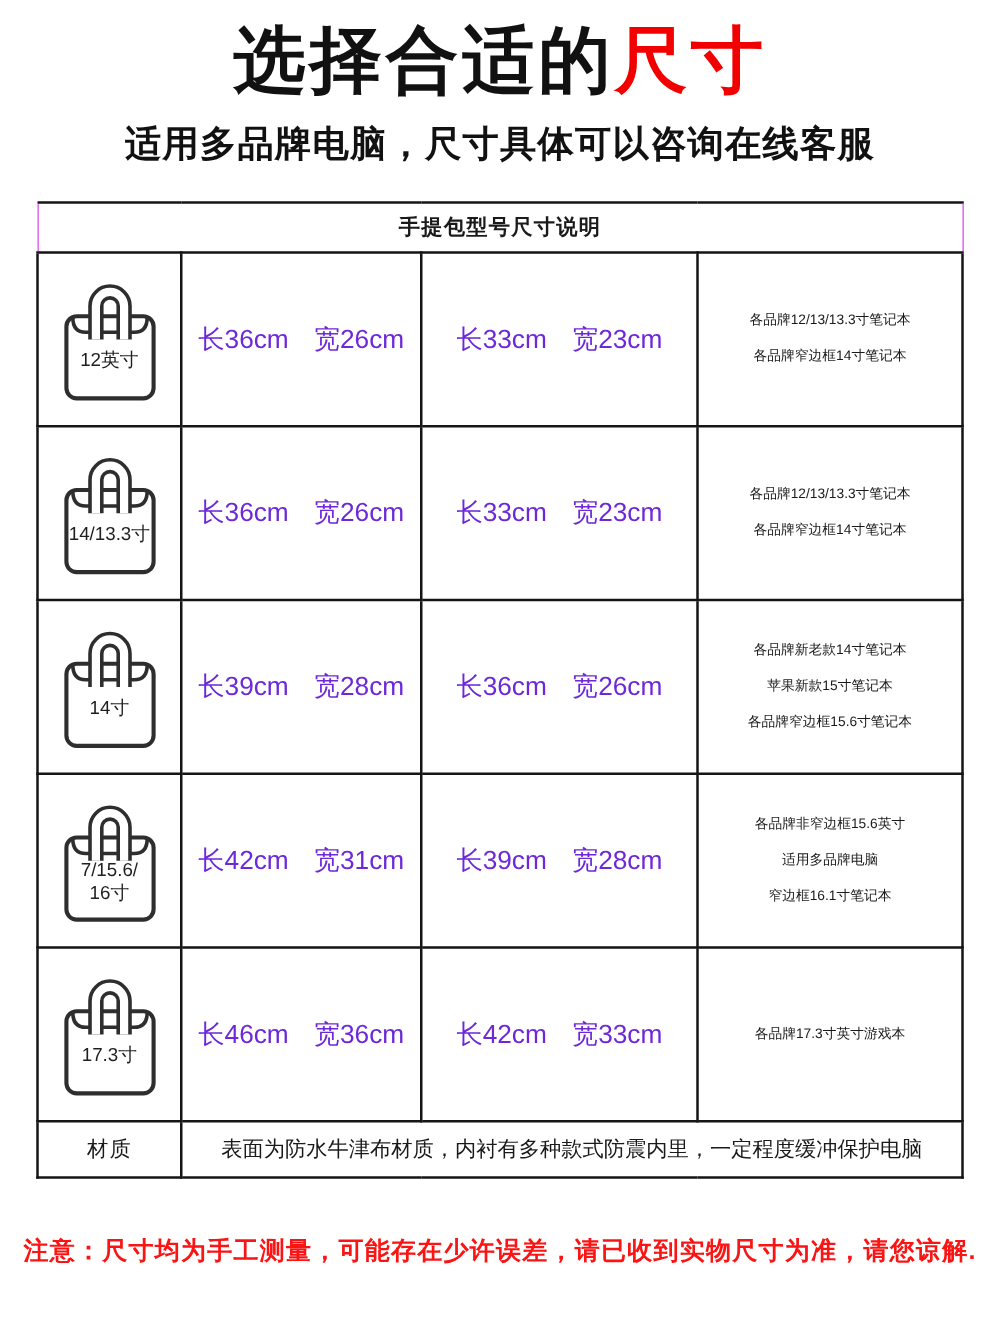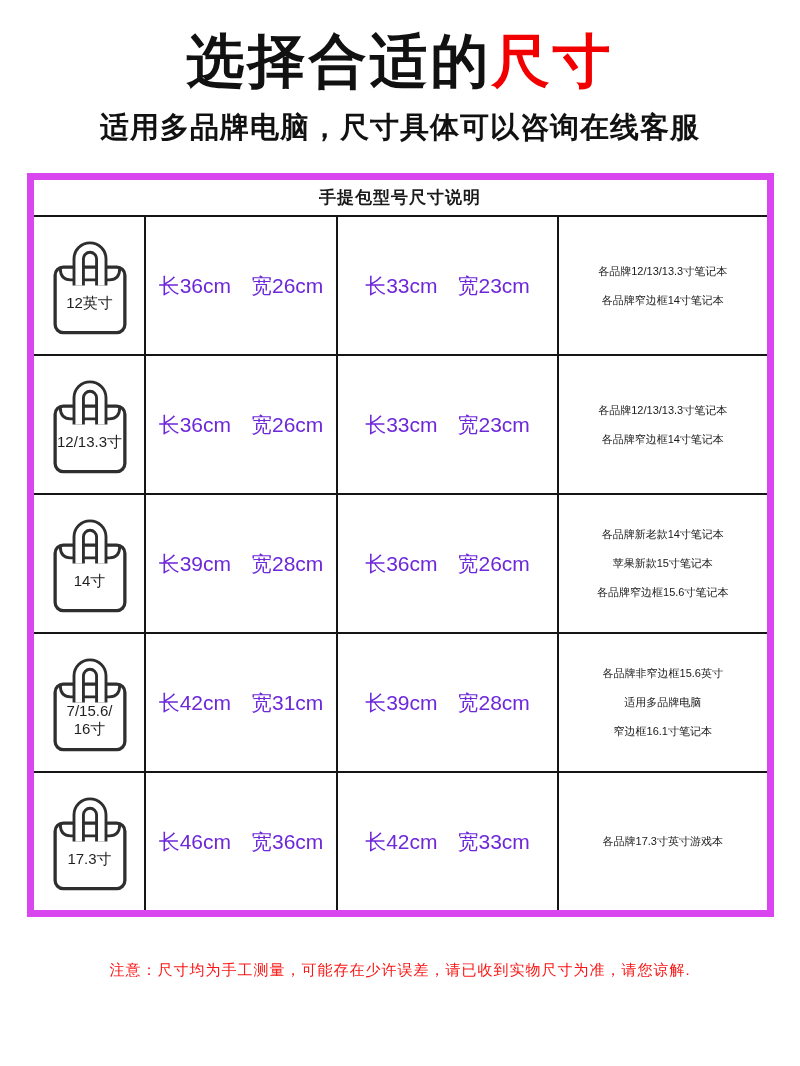--- a/index.html
+++ b/index.html
@@ -5,35 +5,35 @@
   * { margin:0; padding:0; box-sizing:border-box; }
   html,body { background:#fff; }
   body {
     width:800px; height:1066px; overflow:hidden;
     font-family:"Liberation Sans","DejaVu Sans",sans-serif;
     color:#1a1a1a;
   }
   .page { width:800px; height:1066px; background:#fff; }
 
   .title {
-    margin-top:26px; text-align:center;
+    margin-top:14px; text-align:center;
     font-size:58px; font-weight:bold; letter-spacing:3px;
     line-height:1.2; color:#111;
   }
   .title .accent { color:#f20000; }
 
   .subtitle {
     margin-top:12px; text-align:center;
     font-size:29px; font-weight:bold; letter-spacing:1px; color:#111;
   }
 
   table.size-table {
     margin:25px auto 0 auto; width:740px;
     border-collapse:collapse; table-layout:fixed;
-    border:7px solid #d946ef;
+    border:1px solid #d946ef;
   }
   .size-table th, .size-table td {
     border:2px solid #151515; text-align:center; vertical-align:middle;
     background:#fff;
   }
   .caption-row th {
     height:40px; font-size:17px; font-weight:bold; letter-spacing:1px;
     border-left:none; border-right:none;
   }
   .head-row th {
@@ -56,21 +56,21 @@
   .dim-cell { font-size:21px; color:#6d28d9; }
   .dim-wrap { display:flex; justify-content:center; gap:20px; }
 
   .scope-cell { font-size:11px; line-height:29px; color:#1a1a1a; padding:0 4px; }
 
   .material-row td { height:45px; font-size:17px; }
   .material-row .mat-label { letter-spacing:1px; }
 
   .note {
     margin-top:44px; text-align:center;
-    font-size:15px; font-weight:normal; letter-spacing:1px;
+    font-size:20px; font-weight:bold; letter-spacing:1px;
     color:#fa1414;
   }
   .defs-holder { position:absolute; width:0; height:0; overflow:hidden; }
 </style>
 </head>
 <body>
 
 <svg class="defs-holder" aria-hidden="true">
   <defs>
     <g id="bagSymbol">
@@ -131,21 +131,21 @@
       </td>
     </tr>
 
     <tr class="data-row">
       <td class="opt-cell">
         <div class="bag">
           <svg viewBox="0 0 78 102">
                 <use href="#bagSymbol"></use>
               </svg>
           <div class="bag-label">
-            <div>12/13.3寸</div>
+            <div>14/13.3寸</div>
           </div>
         </div>
       </td>
       <td class="dim-cell">
         <div class="dim-wrap">
               <span>长36cm</span>
               <span>宽26cm</span>
             </div>
       </td>
       <td class="dim-cell">
@@ -242,18 +242,22 @@
         <div class="dim-wrap">
               <span>长42cm</span>
               <span>宽33cm</span>
             </div>
       </td>
       <td class="scope-cell">
         <div>各品牌17.3寸英寸游戏本</div>
       </td>
     </tr>
 
+    <tr class="material-row">
+      <td class="mat-label">材质</td>
+      <td colspan="3">表面为防水牛津布材质，内衬有多种款式防震内里，一定程度缓冲保护电脑</td>
+    </tr>
   </tbody>
     </table>
 
   <div class="note">注意：尺寸均为手工测量，可能存在少许误差，请已收到实物尺寸为准，请您谅解.</div>
 
 </div>
 
 </body></html>

